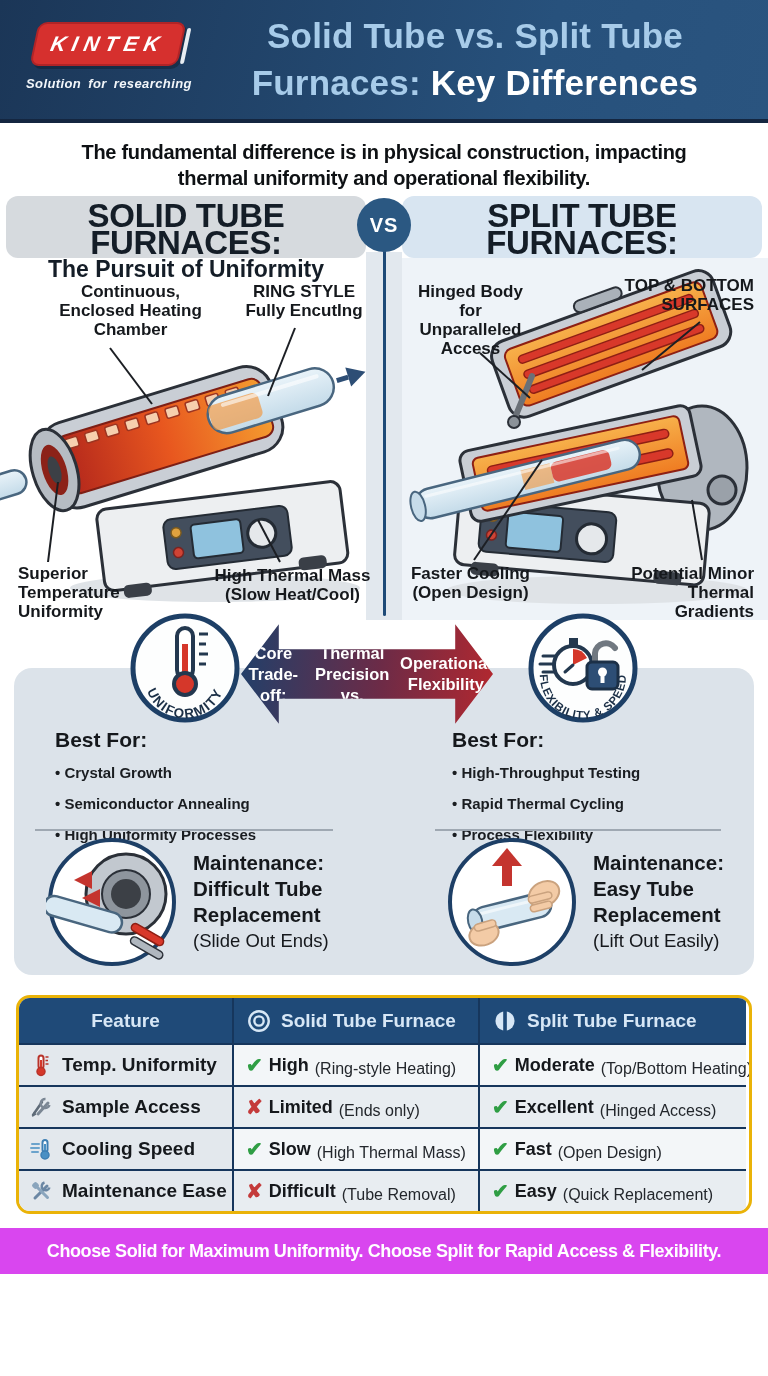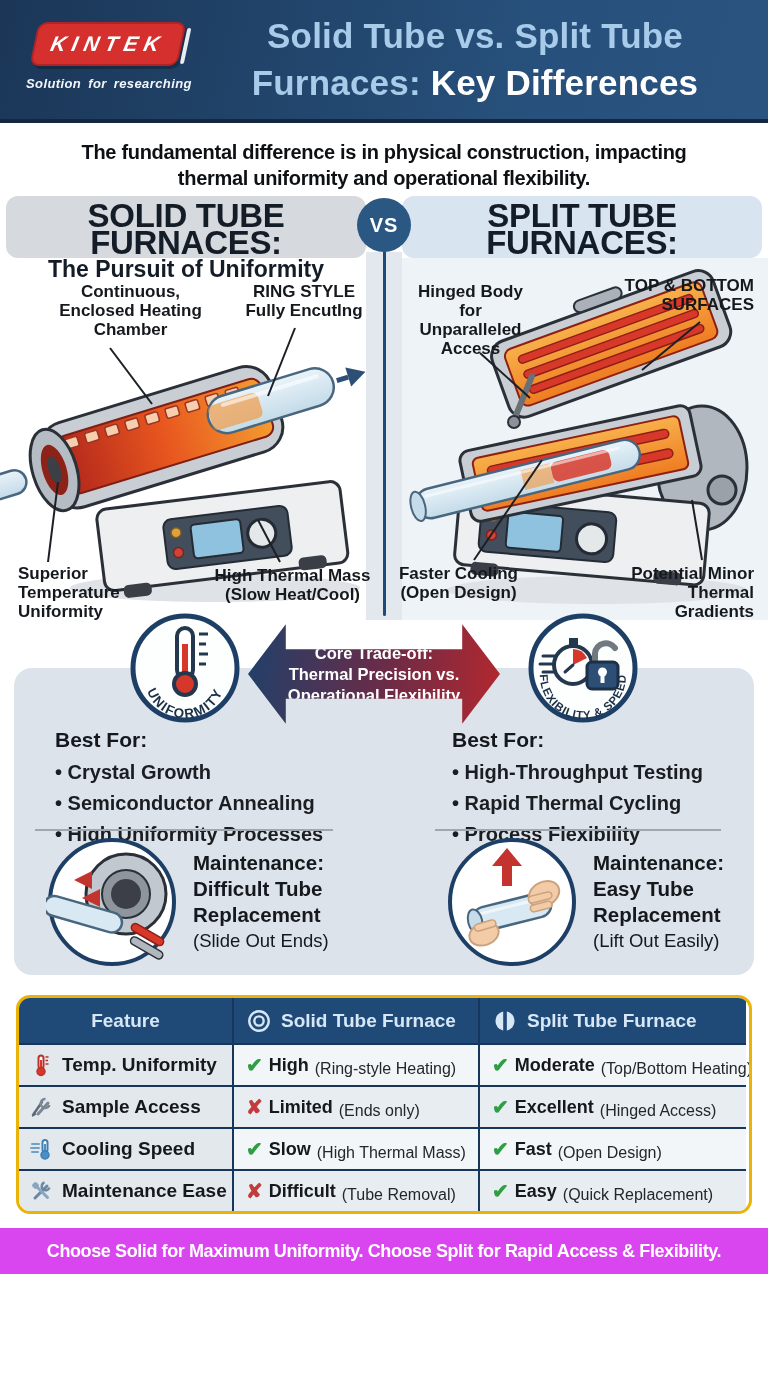--- a/index.html
+++ b/index.html
@@ -56,43 +56,43 @@
   
   .lbl { position:absolute; font-size:17px; font-weight:bold; color:#15181c; line-height:19px; }
   .lbl.center { text-align:center; }
   .lbl.rightal { text-align:right; }
   .lbl-chamber     { left:48px;  top:282px; width:165px; }
   .lbl-ring        { left:238px; top:282px; width:132px; }
   .lbl-superior    { left:18px;  top:564px; width:130px; }
   .lbl-thermalmass { left:205px; top:566px; width:175px; }
   .lbl-hinged      { left:408px; top:282px; width:125px; }
   .lbl-topbottom   { left:624px; top:276px; width:130px; }
-  .lbl-cooling     { left:396px; top:564px; width:125px; }
+  .lbl-cooling     { left:408px; top:564px; width:125px; }
   .lbl-gradients   { left:628px; top:564px; width:126px; }
 
   
   .panel { position:absolute; left:14px; top:668px; width:740px; height:307px;
     background:#dce3ea; border-radius:18px; }
 
   .badge-circle { position:absolute; top:612px; width:112px; height:112px; z-index:6; }
   .badge-circle.left { left:129px; }
   .badge-circle.right { left:527px; }
 
-  .tradeoff { position:absolute; left:248px; top:620px; width:252px; height:108px; z-index:6;
+  .tradeoff { position:absolute; left:241px; top:620px; width:252px; height:108px; z-index:6;
     background:linear-gradient(95deg,#20406a 0%,#6c2b47 55%,#b3282f 100%);
     clip-path:polygon(0 50%,15% 4%,15% 27%,85% 27%,85% 4%,100% 50%,85% 96%,85% 73%,15% 73%,15% 96%);
-    display:flex; flex-direction:column; align-items:center; justify-content:center; }
+    display:flex; flex-direction:row; align-items:center; justify-content:center; }
   .tradeoff div { color:#ffffff; font-weight:bold; font-size:16.5px; line-height:21px; text-align:center; }
 
   .bestfor { position:absolute; top:728px; width:300px; z-index:7; }
   .bestfor.left { left:55px; }
   .bestfor.right { left:452px; }
   .bestfor .bf-title { font-size:21px; font-weight:bold; color:#15181c; margin-bottom:5px; }
   .bestfor ul { list-style:none; }
-  .bestfor li { font-size:20px; font-weight:bold; color:#1a1d21; line-height:31px; }
+  .bestfor li { font-size:15px; font-weight:bold; color:#1a1d21; line-height:31px; }
   .bestfor li::before { content:"• "; }
 
   .hrline { position:absolute; top:829px; height:2px; background:#9fa8b2; z-index:7; }
   .hrline.left { left:35px; width:298px; }
   .hrline.right { left:435px; width:286px; }
 
   .maint-circle { position:absolute; top:836px; width:132px; height:132px; z-index:7; }
   .maint-circle.left { left:46px; }
   .maint-circle.right { left:446px; }
   .maint-text { position:absolute; top:850px; z-index:7; color:#15181c; }

